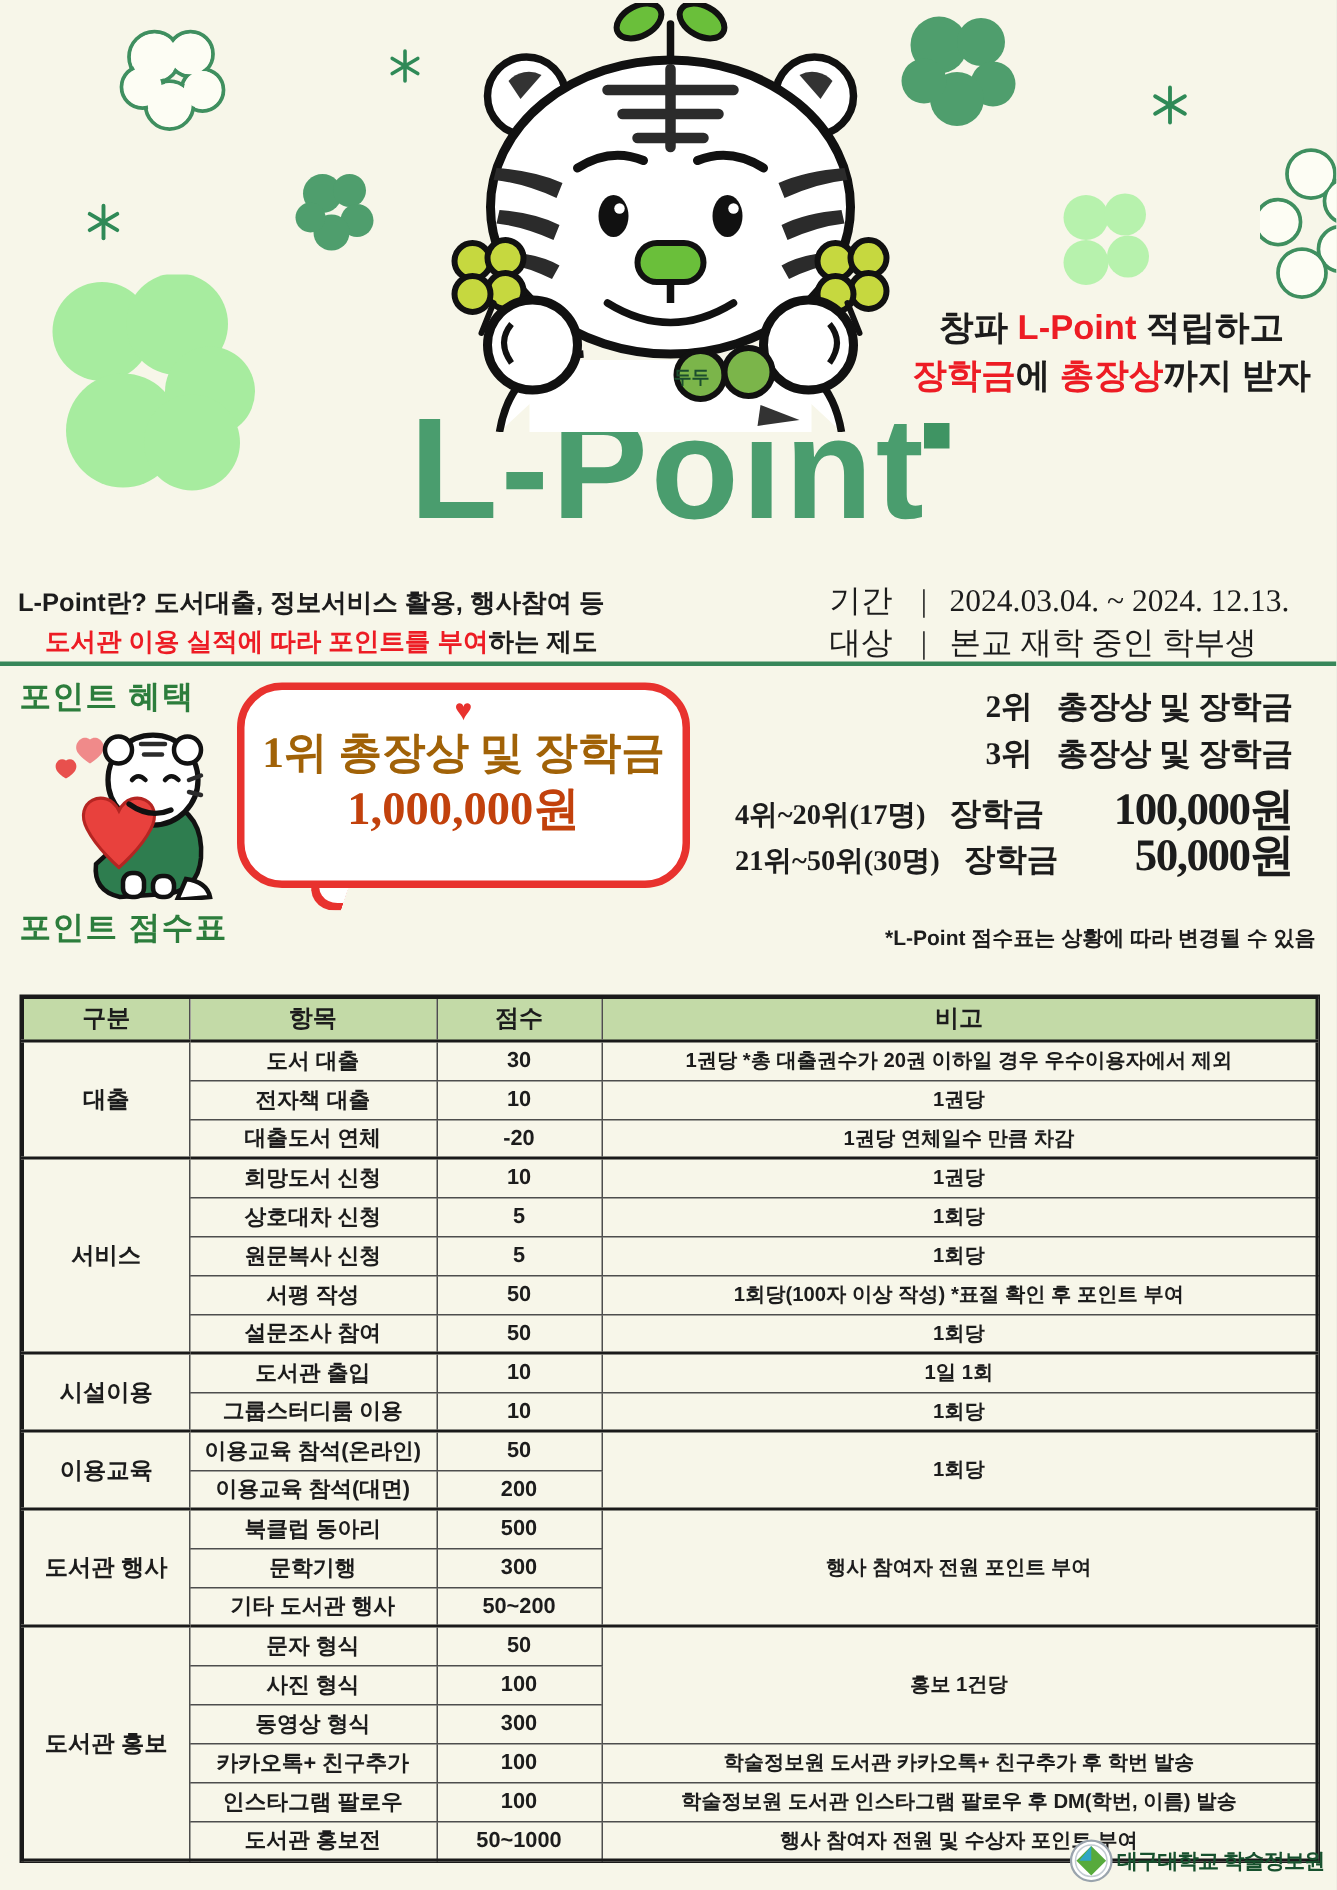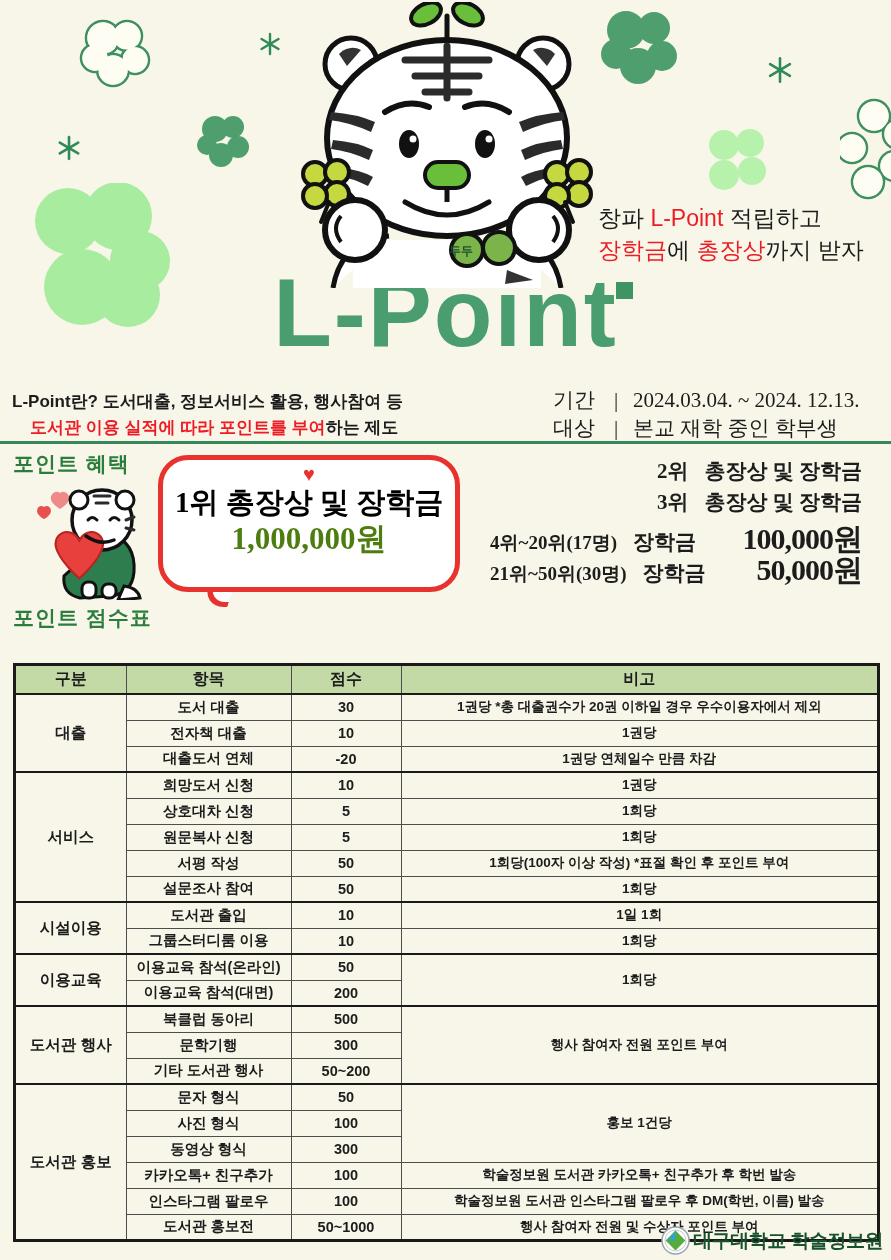--- a/index.html
+++ b/index.html
@@ -18,22 +18,22 @@
   .mascot{ left:293px; top:2px; width:308px; height:286px; z-index:3; }
 
   
   .big-title{
     left:0; right:0; top:258px; text-align:center; z-index:2;
     font-size:96px; font-weight:800; letter-spacing:2px; color:#4a9d6e;
   }
 
   
   .tagline{
-    left:598px; top:202px; width:286px; z-index:4;
-    font-size:23px; font-weight:400; line-height:32px; color:#1c1c1c;
+    left:598px; top:202px; width:286px; text-align:center; z-index:4;
+    font-size:23px; font-weight:700; line-height:32px; color:#1c1c1c;
   }
   .red{ color:#ed1c24; }
 
   
   .intro{ left:12px; top:389px; font-size:17px; font-weight:700; line-height:26px; }
   .intro .l2{ margin-left:18px; }
   .infoblock{ left:553px; top:386px; font-family:"Liberation Serif",serif; font-size:21px; line-height:28px; }
   .inforow{ display:flex; gap:10px; }
   .inforow .lbl{ width:46px; }
   .inforow .sep{ width:14px; text-align:center; }
@@ -45,22 +45,22 @@
   .benefit-title{ left:13px; top:450px; }
   .tiger-heart{ left:24px; top:474px; width:132px; height:126px; }
 
   .bubble{
     left:158px; top:455px; width:302px; height:137px; background:#ffffff;
     border:5px solid #e8322e; border-radius:30px; z-index:2;
     display:flex; flex-direction:column; align-items:center; justify-content:flex-start;
     padding-top:4px; text-align:center;
   }
   .bubble .heart-ic{ color:#e8322e; font-size:20px; line-height:20px; }
-  .bubble .bl1{ font-family:"Liberation Serif",serif; font-size:29px; font-weight:700; line-height:36px; color:#000000; }
-  .bubble .bl2{ font-family:"Liberation Serif",serif; font-size:31px; font-weight:700; line-height:38px; color:#4d7c0f; }
+  .bubble .bl1{ font-family:"Liberation Serif",serif; font-size:29px; font-weight:700; line-height:36px; color:#a16207; }
+  .bubble .bl2{ font-family:"Liberation Serif",serif; font-size:31px; font-weight:700; line-height:38px; color:#c2410c; }
   .bubble-tail{
     left:205px; top:585px; width:26px; height:22px; background:#ffffff;
     border-left:5px solid #e8322e; border-bottom:5px solid #e8322e;
     border-bottom-left-radius:22px; transform:skewX(-18deg); z-index:1;
   }
 
   .prizes{ left:490px; top:457px; width:372px; font-family:"Liberation Serif",serif; }
   .prize-row{ display:flex; align-items:baseline; justify-content:flex-end; height:31px; }
   .prize-rank{ font-size:21px; font-weight:700; white-space:nowrap; }
   .prize-row:nth-child(3) .prize-rank, .prize-row:nth-child(4) .prize-rank{ font-size:19px; }
@@ -84,21 +84,21 @@
   table.score td.note{ font-size:13.5px;margin-left:12px; }
   table.score td.cat{ font-size:15.5px; }
   table.score tr.group-start td{ border-top:2.4px solid #1a1a1a; }
   table.score{ border:2.6px solid #1a1a1a; outline:1px solid #1a1a1a; }
   col.c-cat{ width:111px; } col.c-item{ width:165px; }
   col.c-pts{ width:110px; } col.c-note{ width:477px; }
 
   
   .phone{ left:0; right:110px; top:1231px; text-align:center; font-size:18px; font-weight:600; letter-spacing:1px;margin-top:48px; }
   .org{ right:8px; top:1226px; display:flex; align-items:center; gap:3px; }
-  .org .org-name{ font-size:19px; font-weight:800; color:#17512e; letter-spacing:-0.5px; }
+  .org .org-name{ font-size:14px; font-weight:800; color:#17512e; letter-spacing:-0.5px; }
 </style>
 </head>
 <body>
 
 <div class="poster">
 
   <svg class="decor" style="left:73px;top:12px" width="84" height="84" viewBox="0 0 84 84">
     <g stroke="#3f8f5f" stroke-width="2.5" fill="#fdfdf4">
       <circle cx="30" cy="26" r="17"></circle>
         <circle cx="54" cy="24" r="15"></circle>
@@ -347,20 +347,21 @@
       <span class="prize-amt">100,000원</span>
     </div>
     <div class="prize-row">
       <span class="prize-rank">21위~50위(30명)</span>
       <span class="prize-desc">장학금</span>
       <span class="prize-amt">50,000원</span>
     </div>
   </div>
 
   <div class="abs sec-title table-title">포인트 점수표</div>
+  <div class="abs table-note">*L-Point 점수표는 상황에 따라 변경될 수 있음</div>
 
   <table class="score">
     <colgroup>
         <col class="c-cat">
         <col class="c-item">
         <col class="c-pts">
         <col class="c-note">
       </colgroup>
     <thead>
         <tr>

